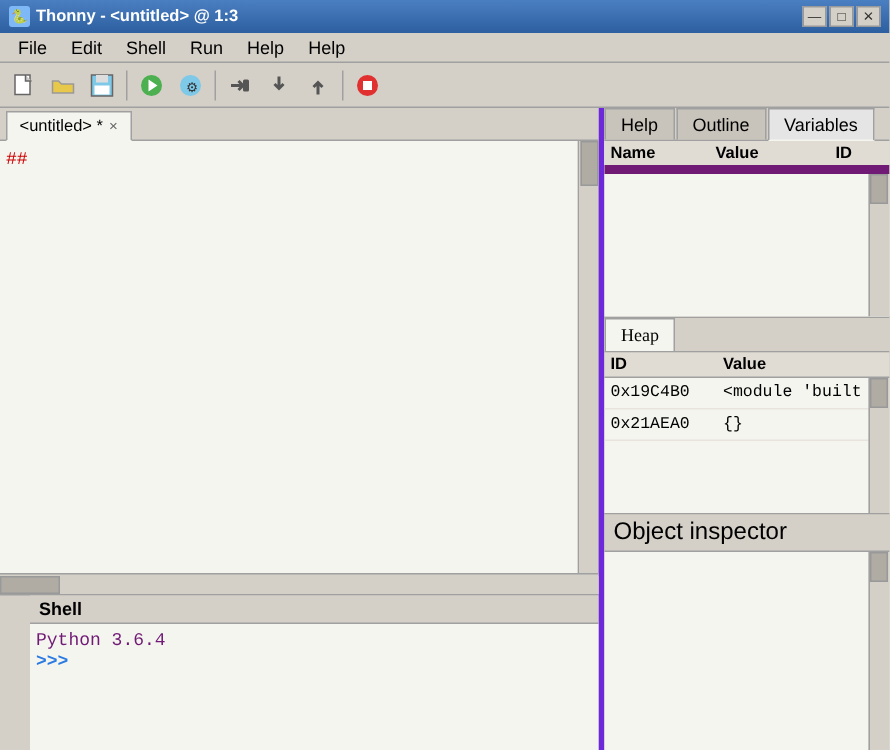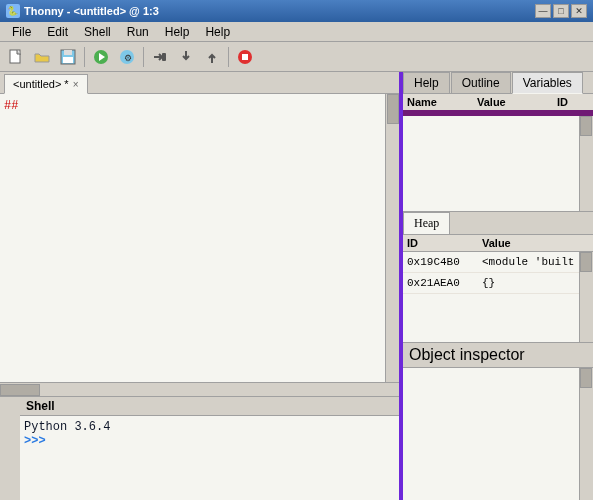--- a/index.html
+++ b/index.html
@@ -207,21 +207,21 @@
       font-weight: bold;
     }
     .shell-content {
       flex: 1;
       background: #f5f5f0;
       padding: 4px;
       font-family: 'Courier New', monospace;
       font-size: 12px;
       overflow: auto;
     }
-    .shell-version { color: #0f172a; }
+    .shell-version { color: #701a75; }
     .shell-prompt { color: #2a7ae2; font-weight: bold; }
 
     
     .right-panel {
       width: 190px;
       display: flex;
       flex-direction: column;
       background: #d4d0c8;
     }
 

